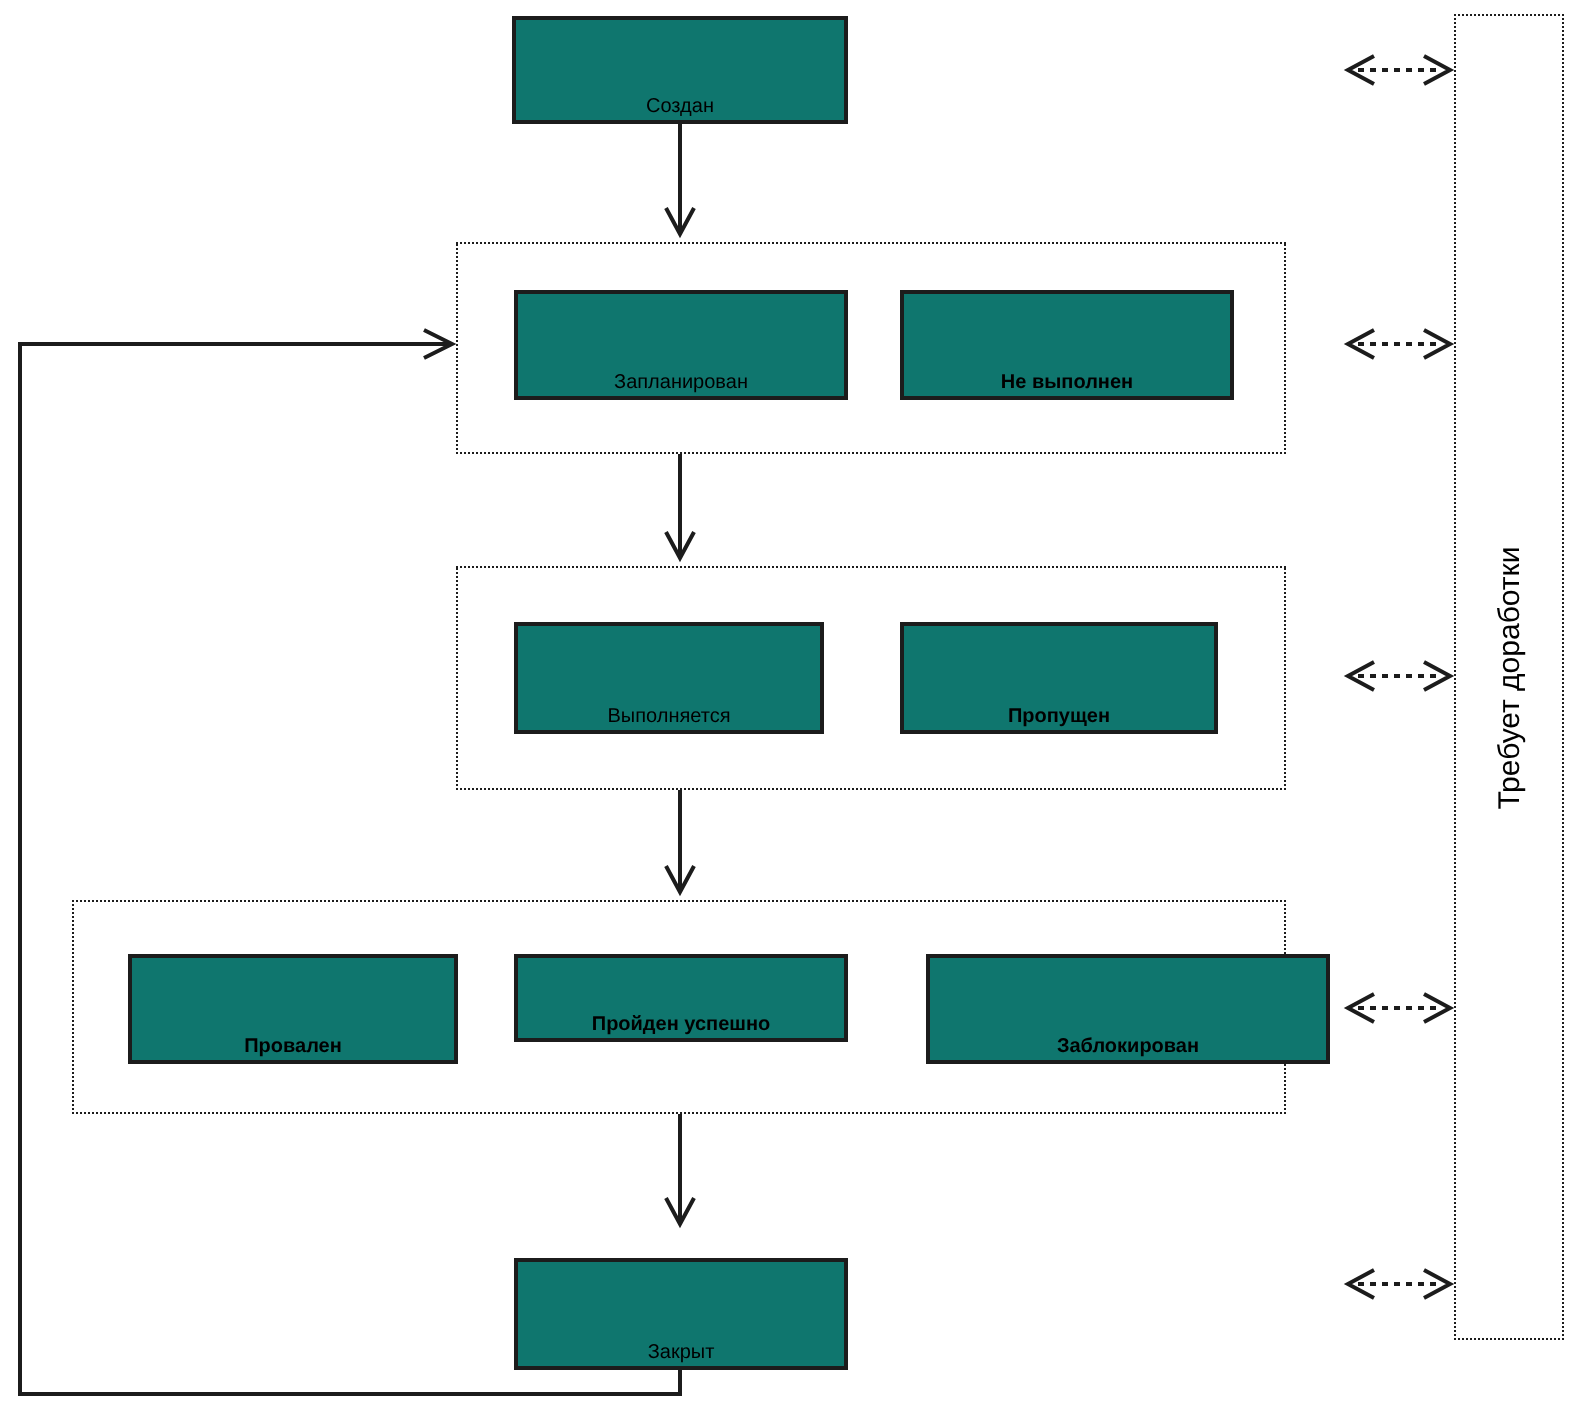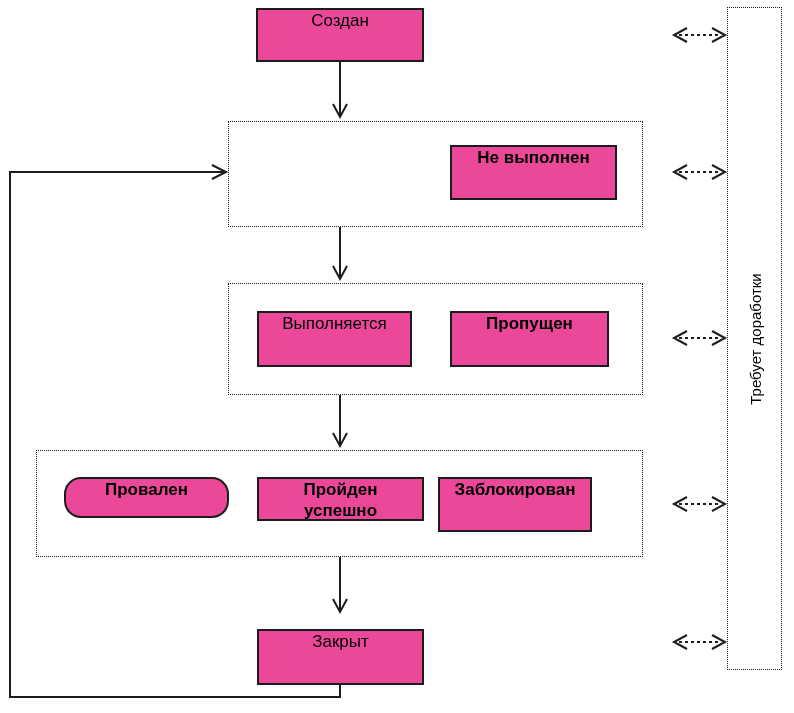--- a/index.html
+++ b/index.html
@@ -20,26 +20,26 @@
     position: absolute;
     left: 0;
     top: 0;
     width: 794px;
     height: 713px;
   }
   .node {
     position: absolute;
     box-sizing: border-box;
     border: 2px solid #1c1c1c;
-    background: #ec4899;
+    background: #0f766e;
     display: flex;
-    align-items: flex-start;
+    align-items: flex-end;
     justify-content: center;
     text-align: center;
-    font-size: 17px;
+    font-size: 10px;
     line-height: 1.25;
   }
   .node.bold { font-weight: bold; }
   .node .label { display: inline-block; }
   .node.wrap .label { max-width: 100px; }
   .group-box {
     position: absolute;
     box-sizing: border-box;
     border: 1.5px dotted #1c1c1c;
     background: transparent;
@@ -60,23 +60,23 @@
   }
   
   .n-created   { left: 256px; top:   8px; width: 168px; height: 54px; }
   .g-row1      { left: 228px; top: 121px; width: 415px; height: 106px; }
   .n-planned   { left: 257px; top: 145px; width: 167px; height: 55px; }
   .n-notexec   { left: 450px; top: 145px; width: 167px; height: 55px; }
   .g-row2      { left: 228px; top: 283px; width: 415px; height: 112px; }
   .n-executing { left: 257px; top: 311px; width: 155px; height: 56px; }
   .n-skipped   { left: 450px; top: 311px; width: 159px; height: 56px; }
   .g-row3      { left:  36px; top: 450px; width: 607px; height: 107px; }
-  .n-failed    { left:  64px; top: 477px; width: 165px; height: 41px; border-radius: 17px; }
+  .n-failed    { left:  64px; top: 477px; width: 165px; height: 55px; }
   .n-passed    { left: 257px; top: 477px; width: 167px; height: 44px; }
-  .n-blocked   { left: 438px; top: 477px; width: 154px; height: 55px; }
+  .n-blocked   { left: 463px; top: 477px; width: 202px; height: 55px; }
   .n-closed    { left: 257px; top: 615px; width: 167px; height: 56px; margin-top: 14px; }
   .n-rework    { left: 727px; top:   7px; width:  55px; height: 663px; }
 </style>
 </head>
 <body>
 
 <div class="diagram">
 
   <svg class="connectors" viewBox="0 0 794 713" fill="none" stroke="#1c1c1c" stroke-width="2">
 
@@ -133,20 +133,23 @@
   </svg>
 
   <div class="group-box g-row1"></div>
   <div class="group-box g-row2"></div>
   <div class="group-box g-row3"></div>
 
   <div class="node n-created">
     <span class="label">Создан</span>
   </div>
 
+  <div class="node n-planned">
+    <span class="label">Запланирован</span>
+  </div>
   <div class="node bold n-notexec">
     <span class="label">Не выполнен</span>
   </div>
 
   <div class="node n-executing">
     <span class="label">Выполняется</span>
   </div>
   <div class="node bold n-skipped">
     <span class="label">Пропущен</span>
   </div>

